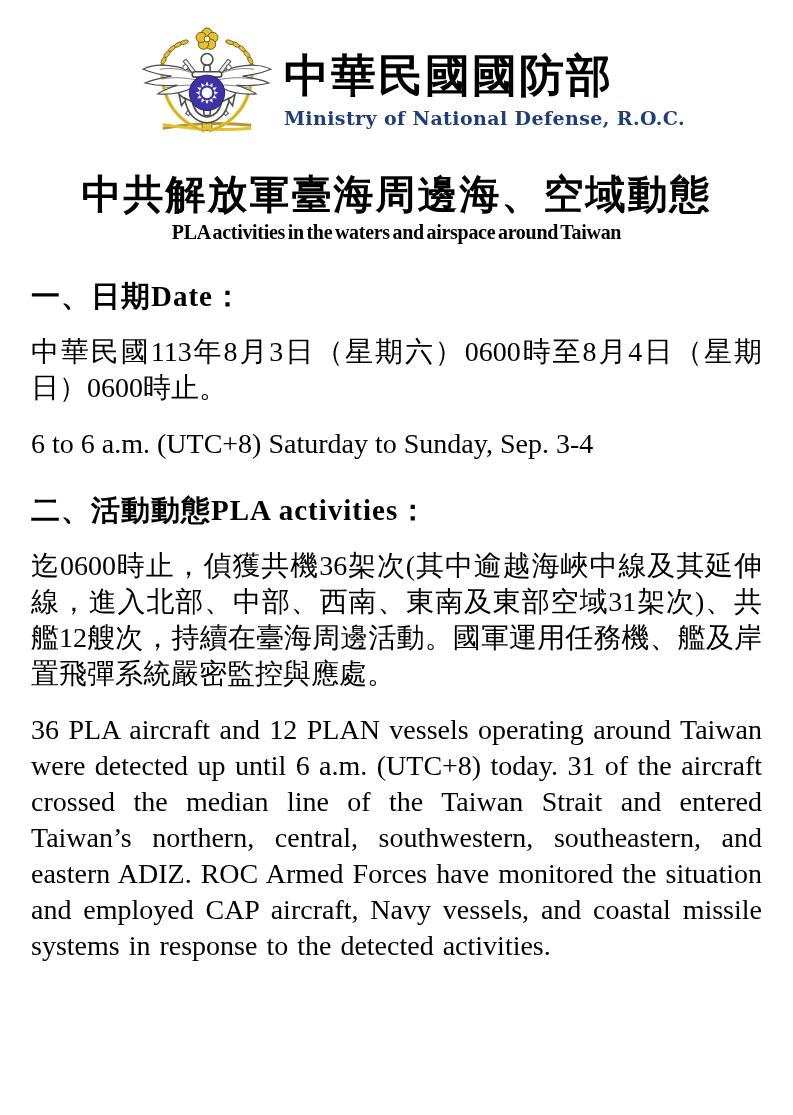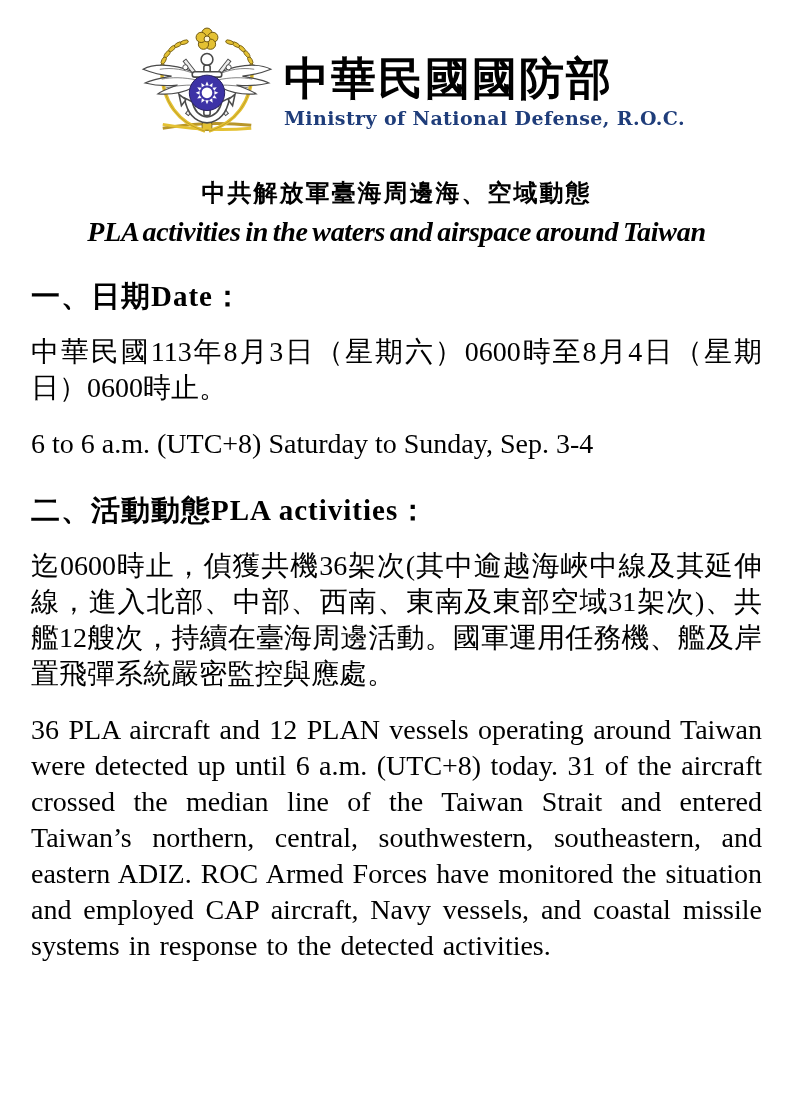--- a/index.html
+++ b/index.html
@@ -27,53 +27,52 @@
     height: 122px;
   }
   .emblem { flex: 0 0 auto; width: 138px; height: 118px; }
   .org { display: flex; flex-direction: column; align-items: flex-start; padding-top: 14px; }
   .org-zh {
     font-size: 45px;
     font-weight: bold;
     letter-spacing: 2px;
     line-height: 1.1;
     white-space: nowrap;
+    font-family: Liberation Mono, monospace;
   }
   .org-en {
     font-size: 19px;
     font-weight: bold;
     color: #1f3d7a;
     letter-spacing: 0.4px;
     margin-top: 2px;
     font-family: "DejaVu Serif", "Liberation Serif", serif;
     white-space: nowrap;
   }
   
   .release { margin: 12px 0 0 318px; font-size: 28px; line-height: 31px; }
   .release-zh { letter-spacing: 2.5px; white-space: nowrap; }
   .release-en { letter-spacing: 0.2px; white-space: nowrap; }
   
   .title-zh {
     margin-top: 30px;
     text-align: center;
-    font-size: 24px;
+    font-size: 40px;
     font-weight: bold;
     letter-spacing: 2px;
     line-height: 38px;
-    font-family: Liberation Mono, monospace;
   }
   .title-en {
     text-align: center;
-    font-size: 28px;
+    font-size: 20px;
     font-weight: bold;
     letter-spacing: -0.3px;
     word-spacing: -2px;
     line-height: 32px;
     margin-top: 2px;
-    font-style: italic;
   }
   
   .sec-head {
     margin-top: 30px;
     font-size: 29px;
     font-weight: bold;
     letter-spacing: 1px;
     line-height: 36px;
   }
   .para {

